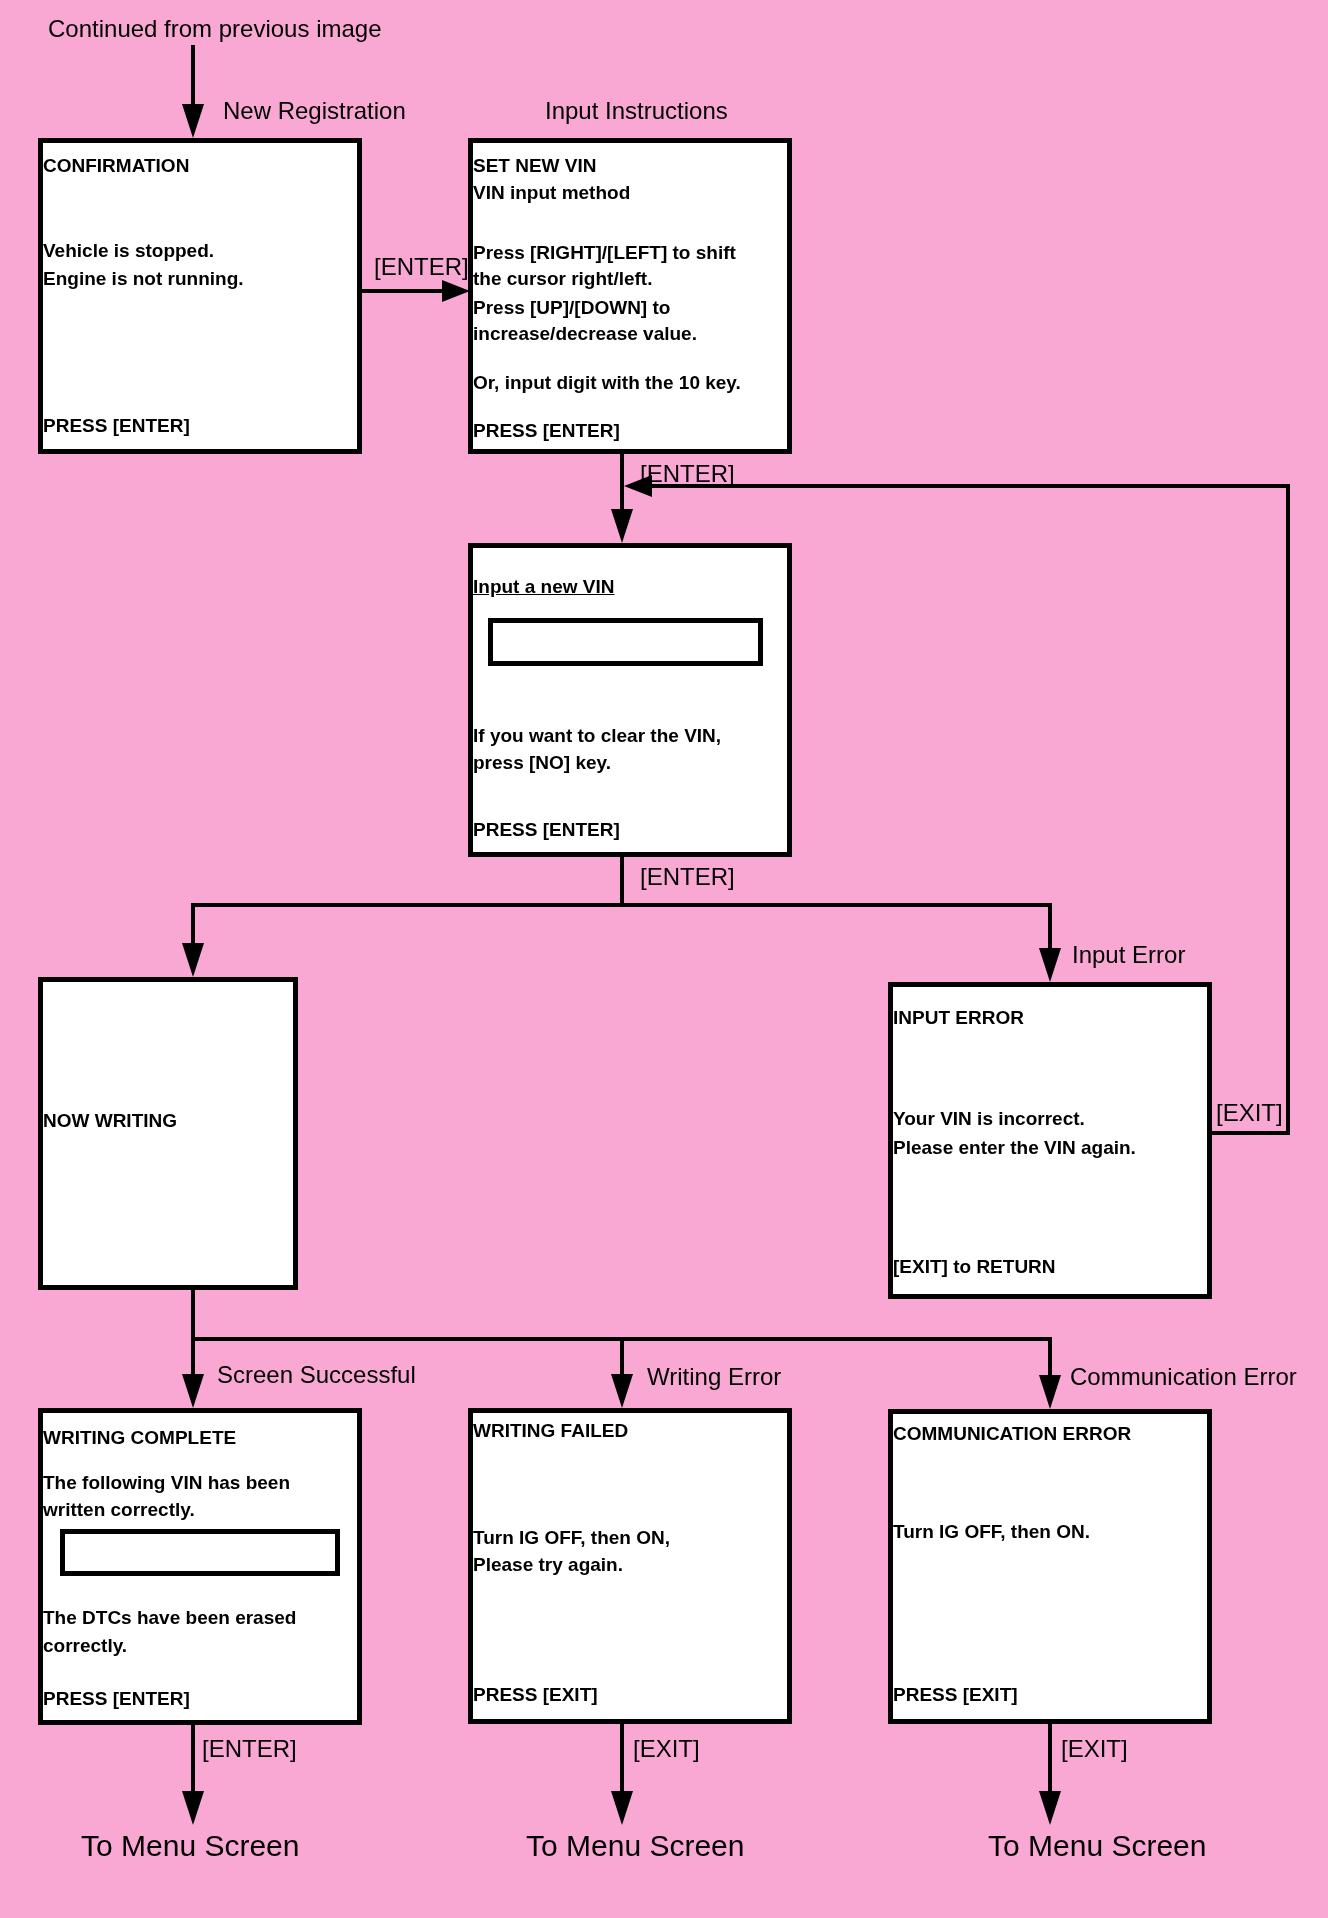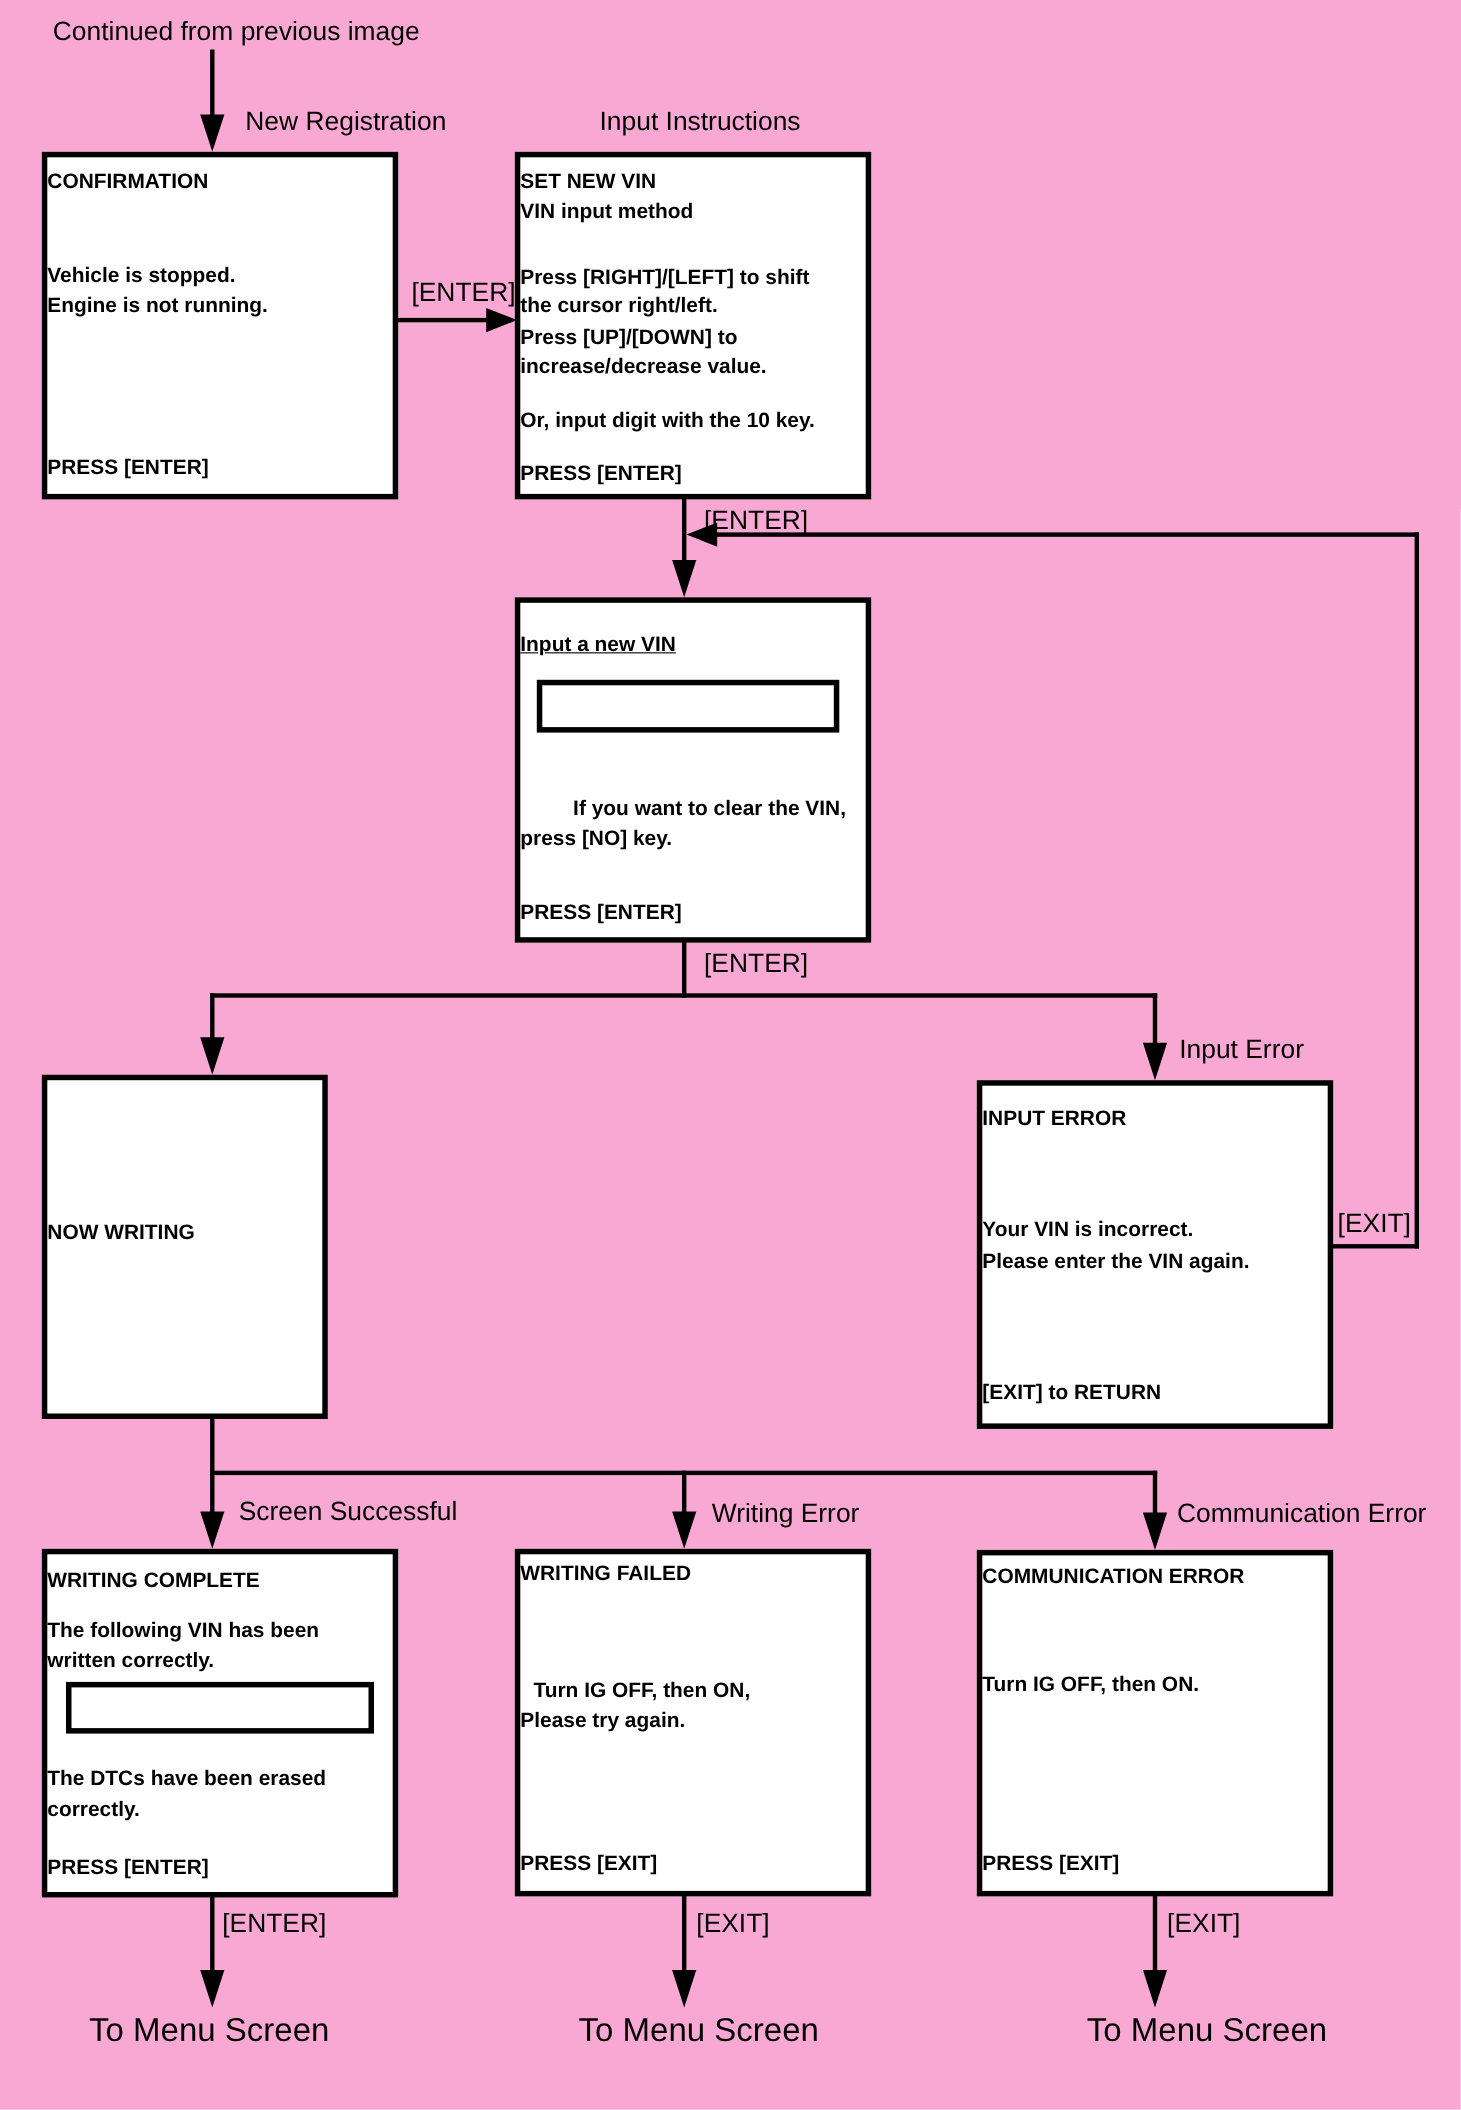--- a/index.html
+++ b/index.html
@@ -79,21 +79,21 @@
 
   <div class="vline" style="left:620px; top:452px; height:59px;"></div>
   <div class="lbl" style="left:640px; top:461px;">[ENTER]</div>
   <div class="hline" style="left:650px; top:484px; width:640px;"></div>
   <div class="arr-left" style="left:624px; top:475px;"></div>
   <div class="arr-down" style="left:611px; top:509px;"></div>
 
   <div class="box" style="left:468px; top:543px; width:324px; height:314px;">
     <div class="bl" style="top:28px;text-decoration:underline;">Input a new VIN</div>
     <div class="vin-field" style="left:15px; top:70px; width:275px; height:48px;"></div>
-    <div class="bl" style="top:177px;padding-left:48px;">If you want to clear the VIN,</div>
+    <div class="bl" style="top:177px;">If you want to clear the VIN,</div>
     <div class="bl" style="top:204px;">press [NO] key.</div>
     <div class="bl" style="top:271px;">PRESS [ENTER]</div>
   </div>
 
   <div class="vline" style="left:620px; top:855px; height:52px;"></div>
   <div class="lbl" style="left:640px; top:864px;">[ENTER]</div>
   <div class="hline" style="left:191px; top:903px; width:861px;"></div>
   <div class="vline" style="left:191px; top:903px; height:42px;"></div>
   <div class="arr-down" style="left:182px; top:943px;"></div>
   <div class="vline" style="left:1048px; top:903px; height:47px;"></div>
@@ -133,21 +133,21 @@
     <div class="bl" style="top:59px;">The following VIN has been</div>
     <div class="bl" style="top:86px;">written correctly.</div>
     <div class="vin-field" style="left:17px; top:116px; width:280px; height:47px;"></div>
     <div class="bl" style="top:194px;">The DTCs have been erased</div>
     <div class="bl" style="top:222px;">correctly.</div>
     <div class="bl" style="top:275px;">PRESS [ENTER]</div>
   </div>
 
   <div class="box" style="left:468px; top:1408px; width:324px; height:316px;">
     <div class="bl" style="top:7px;">WRITING FAILED</div>
-    <div class="bl" style="top:114px;padding-left:12px;">Turn IG OFF, then ON,</div>
+    <div class="bl" style="top:114px;">Turn IG OFF, then ON,</div>
     <div class="bl" style="top:141px;">Please try again.</div>
     <div class="bl" style="top:271px;">PRESS [EXIT]</div>
   </div>
 
   <div class="box" style="left:888px; top:1409px; width:324px; height:315px;">
     <div class="bl" style="top:9px;">COMMUNICATION ERROR</div>
     <div class="bl" style="top:107px;">Turn IG OFF, then ON.</div>
     <div class="bl" style="top:270px;">PRESS [EXIT]</div>
   </div>
 

